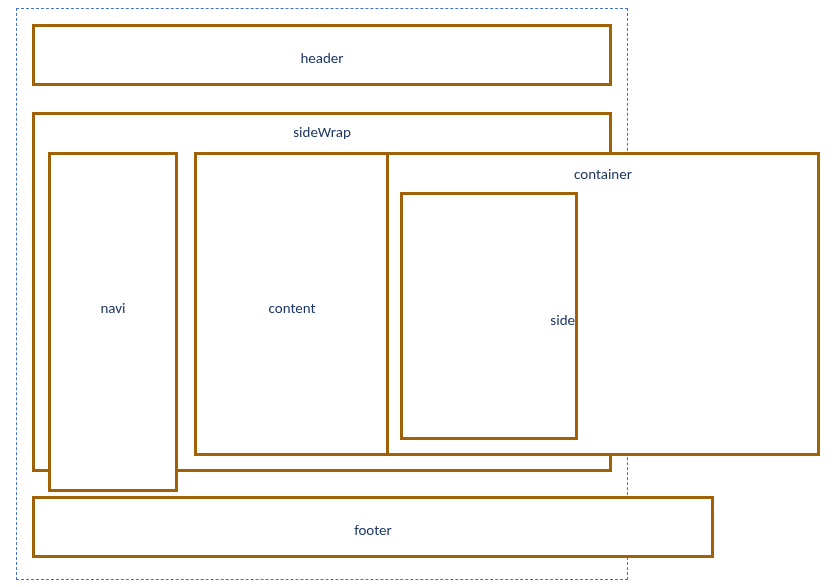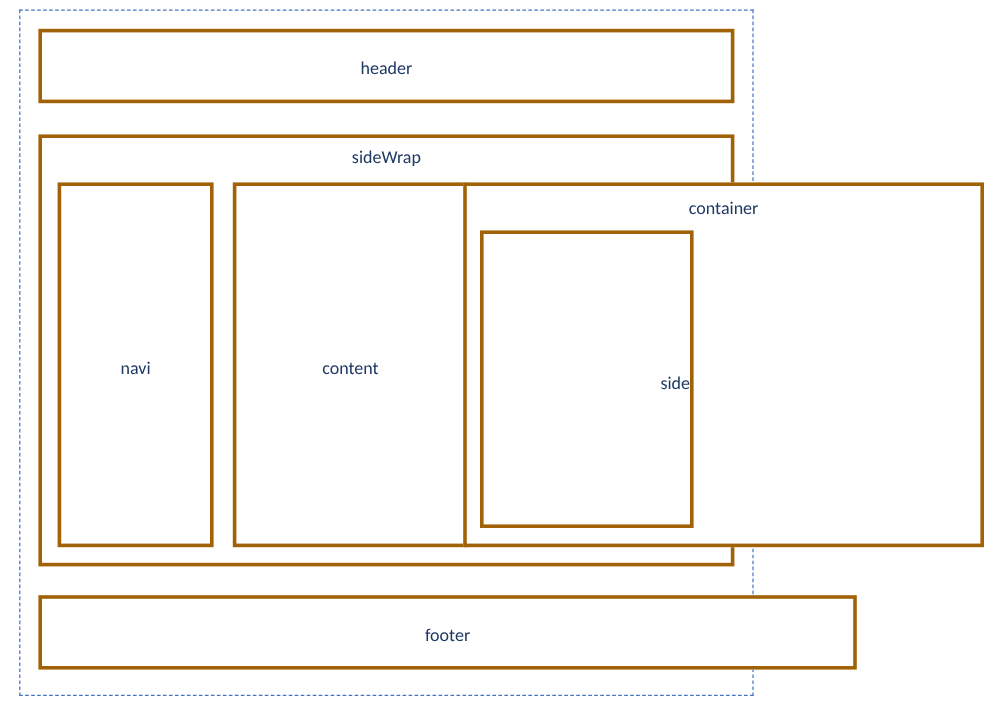--- a/index.html
+++ b/index.html
@@ -36,21 +36,21 @@
 <div class="dashed-outline" style="left:16px; top:8px; width:612px; height:572px;"></div>
 
 <div class="box" style="left:32px; top:24px; width:580px; height:62px;">
   <span class="label" style="left:0; right:0; top:22px;">header</span>
 </div>
 
 <div class="box" style="left:32px; top:112px; width:580px; height:360px;">
   <span class="label" style="left:0; right:0; top:8px;">sideWrap</span>
 </div>
 
-<div class="box" style="left:48px; top:152px; width:130px; height:304px;">
+<div class="box" style="left:48px; top:152px; width:130px; height:340px;">
   <span class="label" style="left:0; right:0; top:144px;">navi</span>
 </div>
 
 <div class="box" style="left:194px; top:152px; width:196px; height:304px;">
   <span class="label" style="left:0; right:0; top:144px;">content</span>
 </div>
 
 <div class="box" style="left:386px; top:152px; width:434px; height:304px;">
   <span class="label" style="left:0; right:0; top:10px;">container</span>
 </div>

